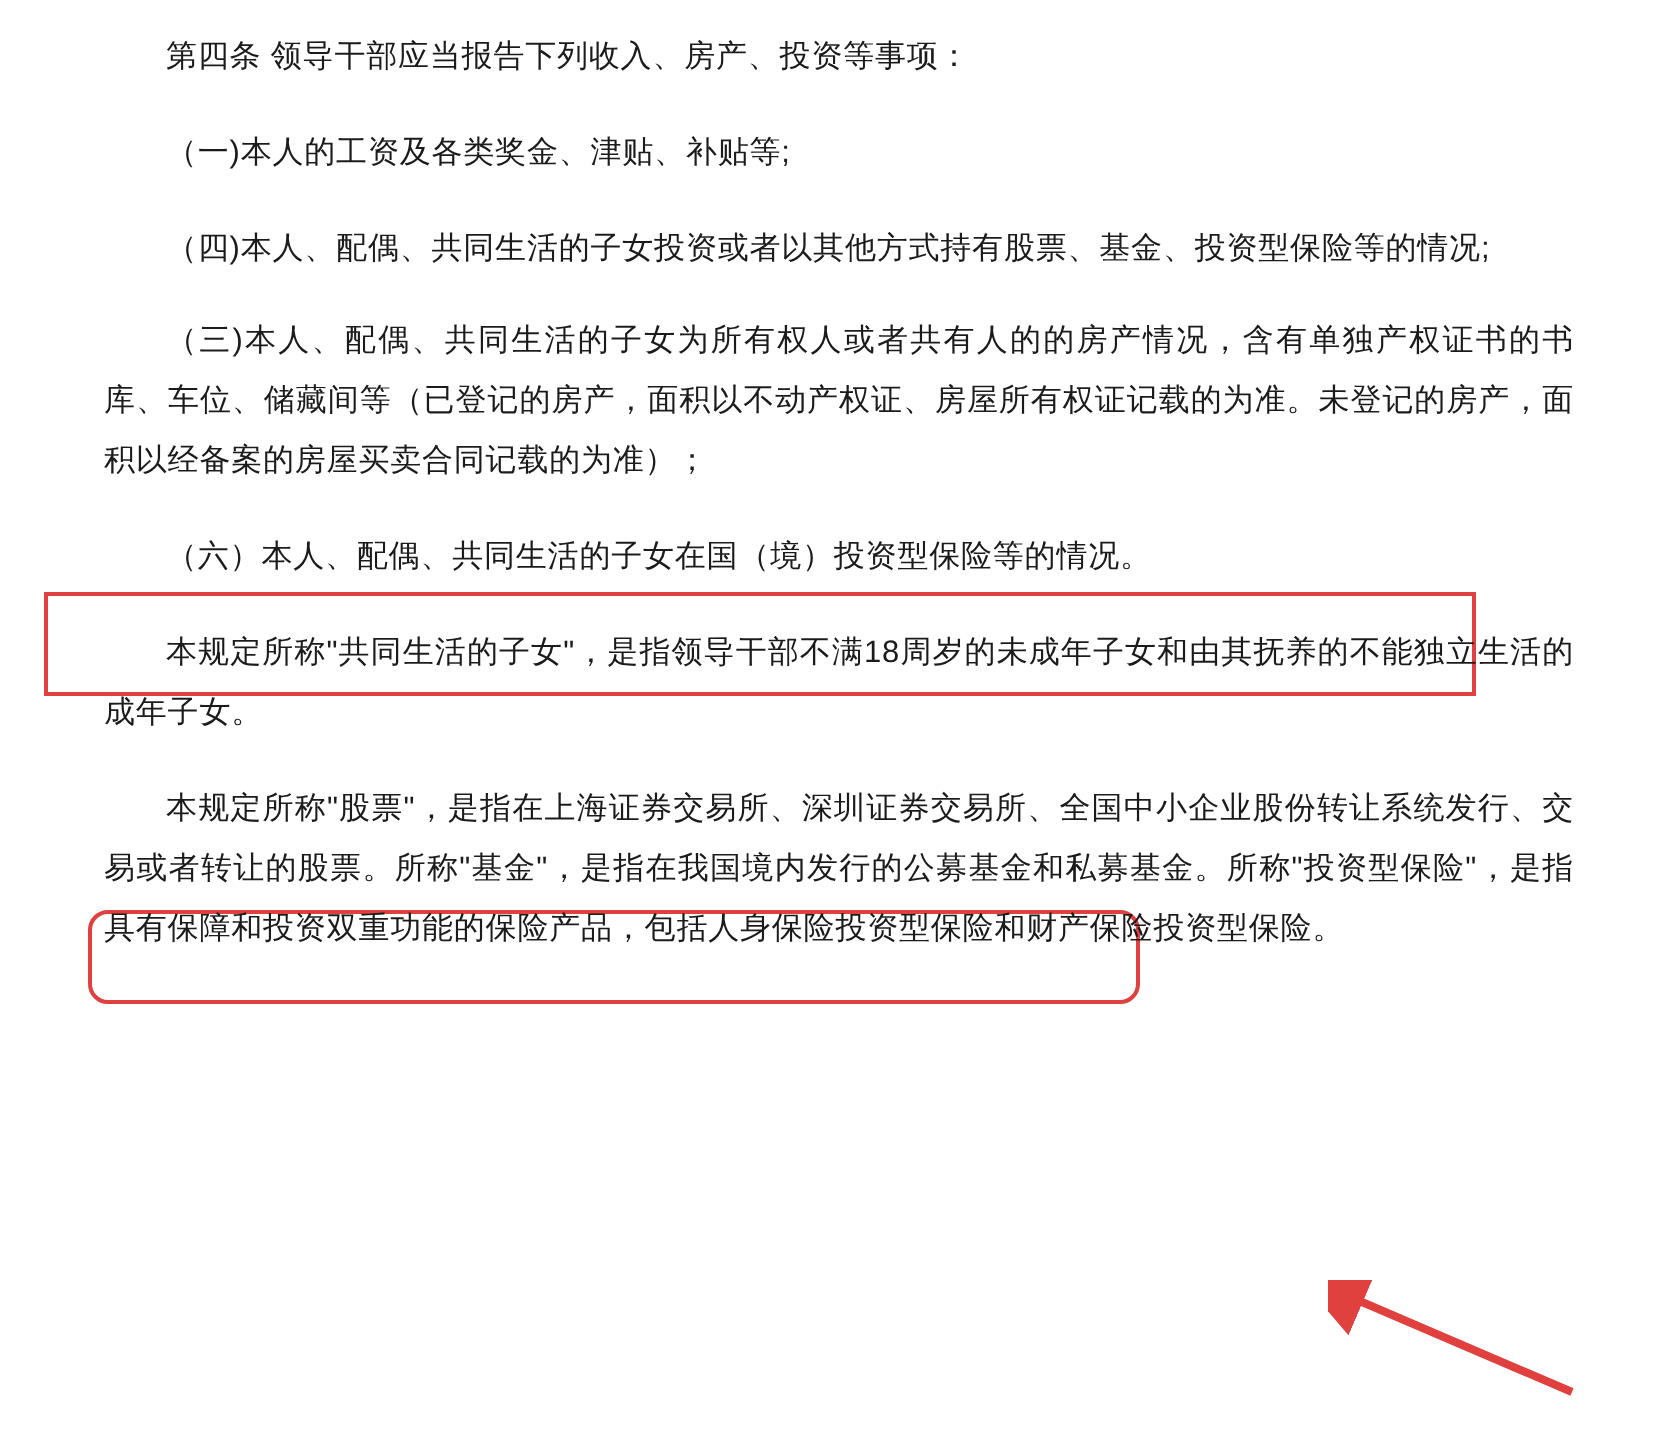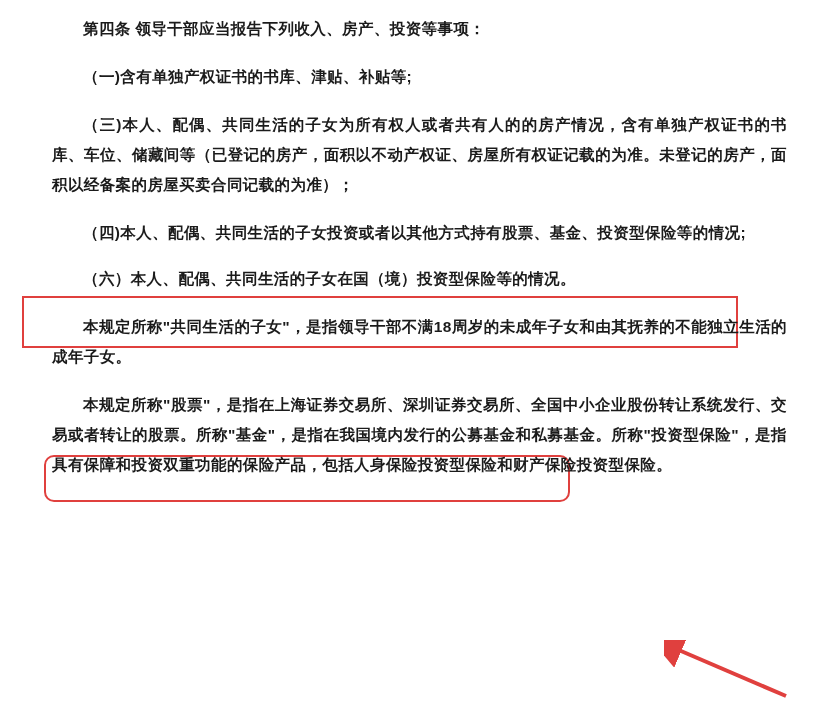--- a/index.html
+++ b/index.html
@@ -14,21 +14,20 @@
     color: #1b1b1b;
     overflow: hidden;
     position: relative;
   }
   .page {
     position: relative;
     width: 839px;
     height: 720px;
     box-sizing: border-box;
     padding: 14px 52px 0 52px;
-    font-weight: bold;
   }
   .para {
     font-size: 15.5px;
     line-height: 30px;
     letter-spacing: 0.4px;
     text-align: justify;
     margin: 0 0 18px 0;
     text-indent: 2em;
     color: #1b1b1b;
   }
@@ -70,23 +69,23 @@
     z-index: 2;
   }
 </style>
 </head>
 <body>
 
 <div class="page">
 
   <div class="content-block">
     <p class="para">第四条  领导干部应当报告下列收入、房产、投资等事项：</p>
-    <p class="para">（一)含有单独产权证书的书库、津贴、补贴等;</p>
+    <p class="para">（一)本人的工资及各类奖金、津贴、补贴等;</p>
+    <p class="para tight">（四)本人、配偶、共同生活的子女投资或者以其他方式持有股票、基金、投资型保险等的情况;</p>
     <p class="para">（三)本人、配偶、共同生活的子女为所有权人或者共有人的的房产情况，含有单独产权证书的书库、车位、储藏间等（已登记的房产，面积以不动产权证、房屋所有权证记载的为准。未登记的房产，面积以经备案的房屋买卖合同记载的为准）；</p>
-    <p class="para tight">（四)本人、配偶、共同生活的子女投资或者以其他方式持有股票、基金、投资型保险等的情况;</p>
     <p class="para">（六）本人、配偶、共同生活的子女在国（境）投资型保险等的情况。</p>
     <p class="para">本规定所称"共同生活的子女"，是指领导干部不满18周岁的未成年子女和由其抚养的不能独立生活的成年子女。</p>
     <p class="para last">本规定所称"股票"，是指在上海证券交易所、深圳证券交易所、全国中小企业股份转让系统发行、交易或者转让的股票。所称"基金"，是指在我国境内发行的公募基金和私募基金。所称"投资型保险"，是指具有保障和投资双重功能的保险产品，包括人身保险投资型保险和财产保险投资型保险。</p>
   </div>
 
   <div class="box-rect" id="box-four"></div>
   <div class="box-rect" id="box-six"></div>
 
   <div class="arrow-wrap">
     <svg width="126" height="62" viewBox="0 0 126 62" xmlns="http://www.w3.org/2000/svg">

